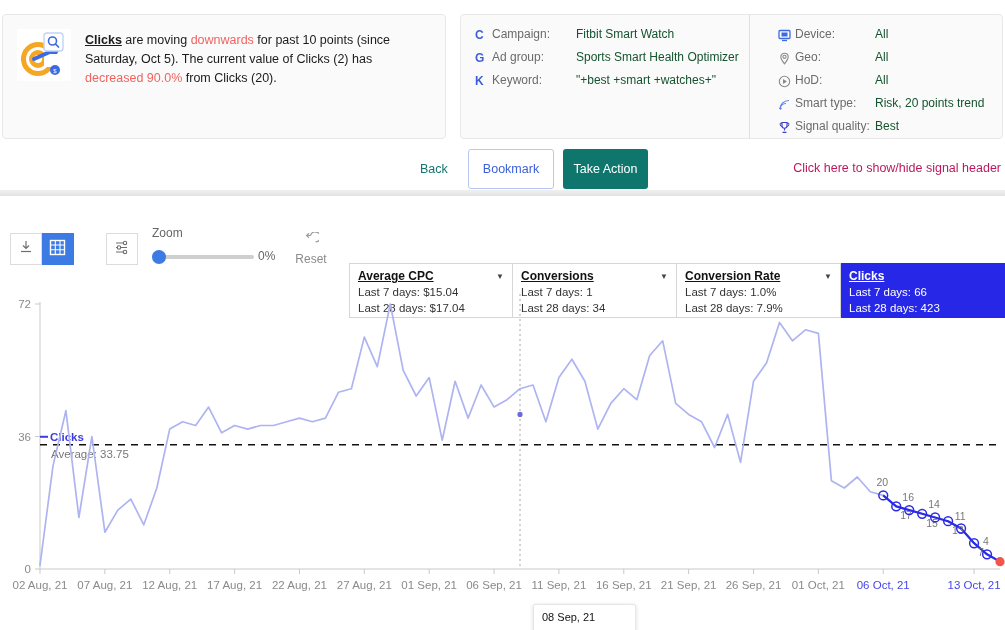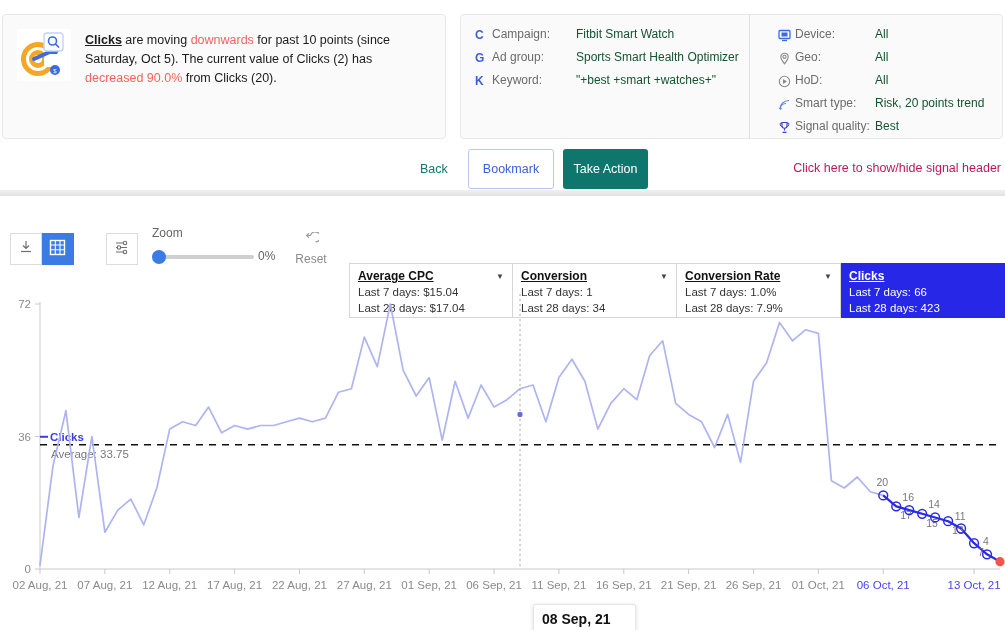--- a/index.html
+++ b/index.html
@@ -115,21 +115,21 @@
   .tick-lbl.hl { fill:#4646e8; }
   .avg-name { font-size:11.5px; font-weight:bold; fill:#3c3ce0; font-family:"Liberation Sans", sans-serif; }
   .avg-val { font-size:11.5px; fill:#777; font-family:"Liberation Sans", sans-serif; }
   .dlbl { font-size:10.5px; fill:#777; font-family:"Liberation Sans", sans-serif; }
 
   .tooltip {
     position:absolute; left:533px; top:320px; width:103px; height:43px;
     background:#fff; border:1px solid #e6e6e6; box-shadow:0 1px 4px rgba(0,0,0,.14);
     padding:6px 8px; border-radius:2px;
   }
-  .tt-date { font-size:14px; font-weight:bold; color:#111; }
+  .tt-date { font-size:11px; font-weight:normal; color:#111; }
   .tt-row { display:flex; align-items:center; margin-top:5px; }
   .tt-name { font-size:11px; color:#9b9b9b; flex:1; }
   .tt-val { font-size:11px; color:#111; }
 </style>
 </head>
 <body>
 
 <div class="page">
 
   <div class="signal-header">
@@ -297,21 +297,21 @@
     </div>
 
     <div class="tabs" style="top:20px;">
       <div class="tab">
         <div class="tab-title">Average CPC</div>
         <div class="tab-line">Last 7 days: $15.04</div>
         <div class="tab-line">Last 28 days: $17.04</div>
         <div class="tab-caret">▼</div>
       </div>
       <div class="tab">
-        <div class="tab-title">Conversion</div>
+        <div class="tab-title">Conversions</div>
         <div class="tab-line">Last 7 days: 1</div>
         <div class="tab-line">Last 28 days: 34</div>
         <div class="tab-caret">▼</div>
       </div>
       <div class="tab">
         <div class="tab-title">Conversion Rate</div>
         <div class="tab-line">Last 7 days: 1.0%</div>
         <div class="tab-line">Last 28 days: 7.9%</div>
         <div class="tab-caret">▼</div>
       </div>

